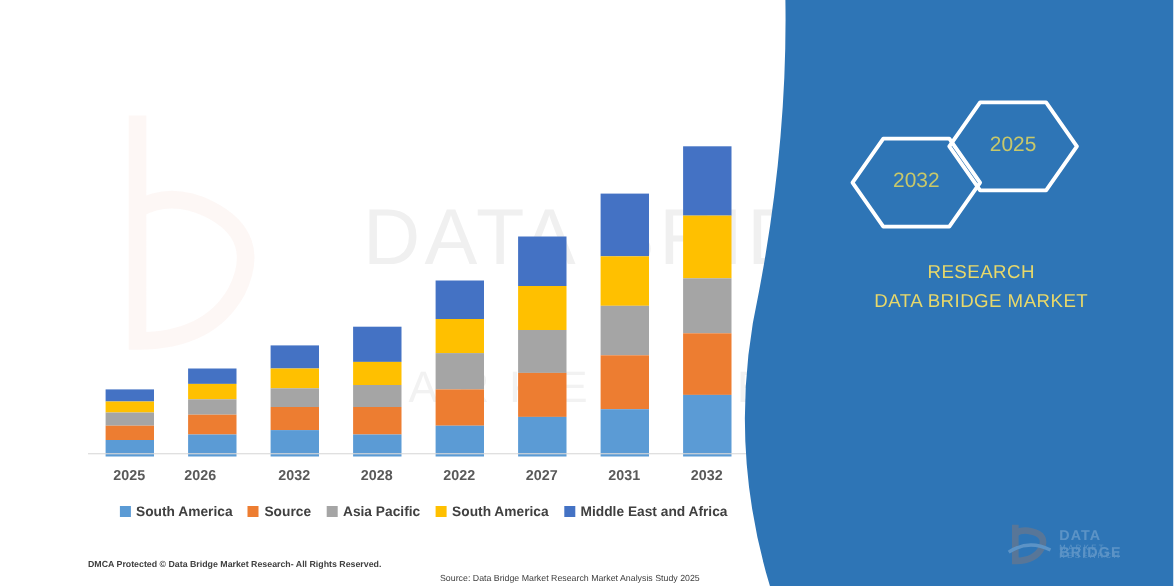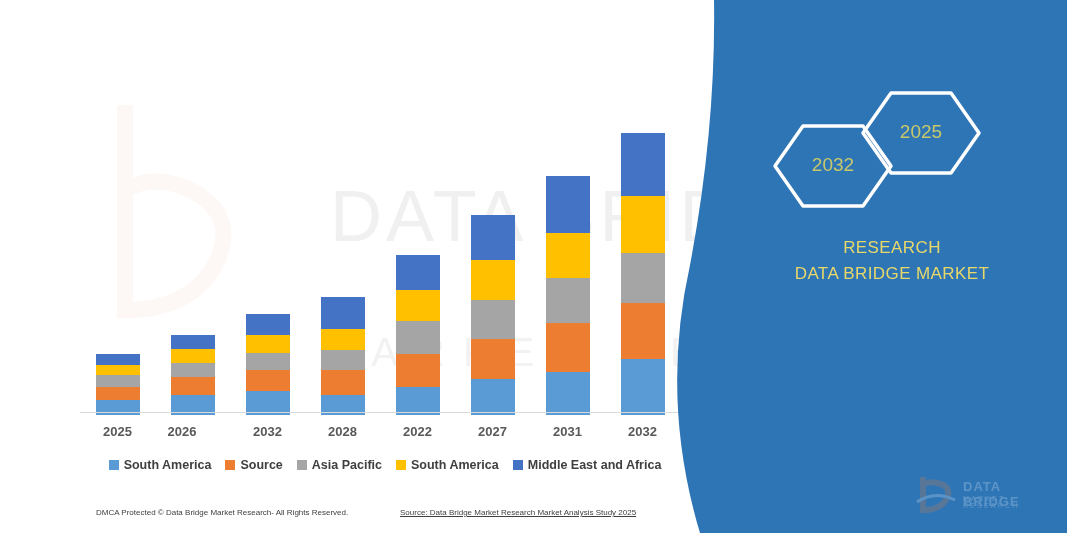--- a/index.html
+++ b/index.html
@@ -45,22 +45,22 @@
   .seg{width:100%;}
   .xlabels{position:absolute;left:80px;top:424px;width:600px;height:20px;}
   .xlabel{position:absolute;width:70px;text-align:center;font-size:13px;font-weight:bold;color:#595959;}
 
   .legend{position:absolute;left:95px;top:455px;width:580px;height:20px;
     display:flex;align-items:center;justify-content:center;gap:14px;}
   .legend-item{display:flex;align-items:center;gap:5px;font-size:12.5px;font-weight:bold;color:#404040;white-space:nowrap;}
   .swatch{width:10px;height:10px;display:inline-block;}
 
   .footer{position:absolute;left:80px;top:508px;width:600px;height:16px;font-size:8px;color:#404040;}
-  .footer .f-left{position:absolute;left:16px;top:0;white-space:nowrap;}
-  .footer .f-right{position:absolute;left:320px;top:0;white-space:nowrap;text-decoration:underline;}
+  .footer .f-left{position:absolute;left:0;top:0;white-space:nowrap;font-weight:bold;}
+  .footer .f-right{position:absolute;left:320px;top:13px;white-space:nowrap;}
 </style>
 </head>
 <body>
 
 <div class="canvas">
 
   <div class="watermark">
     <svg class="wm-mark" viewBox="0 0 190 230">
       <path d="M30 10 L30 215 Q95 215 120 170 Q145 120 95 95 Q60 78 30 95 Z" fill="none" stroke="#fbeeea" stroke-width="16"></path>
     </svg>

